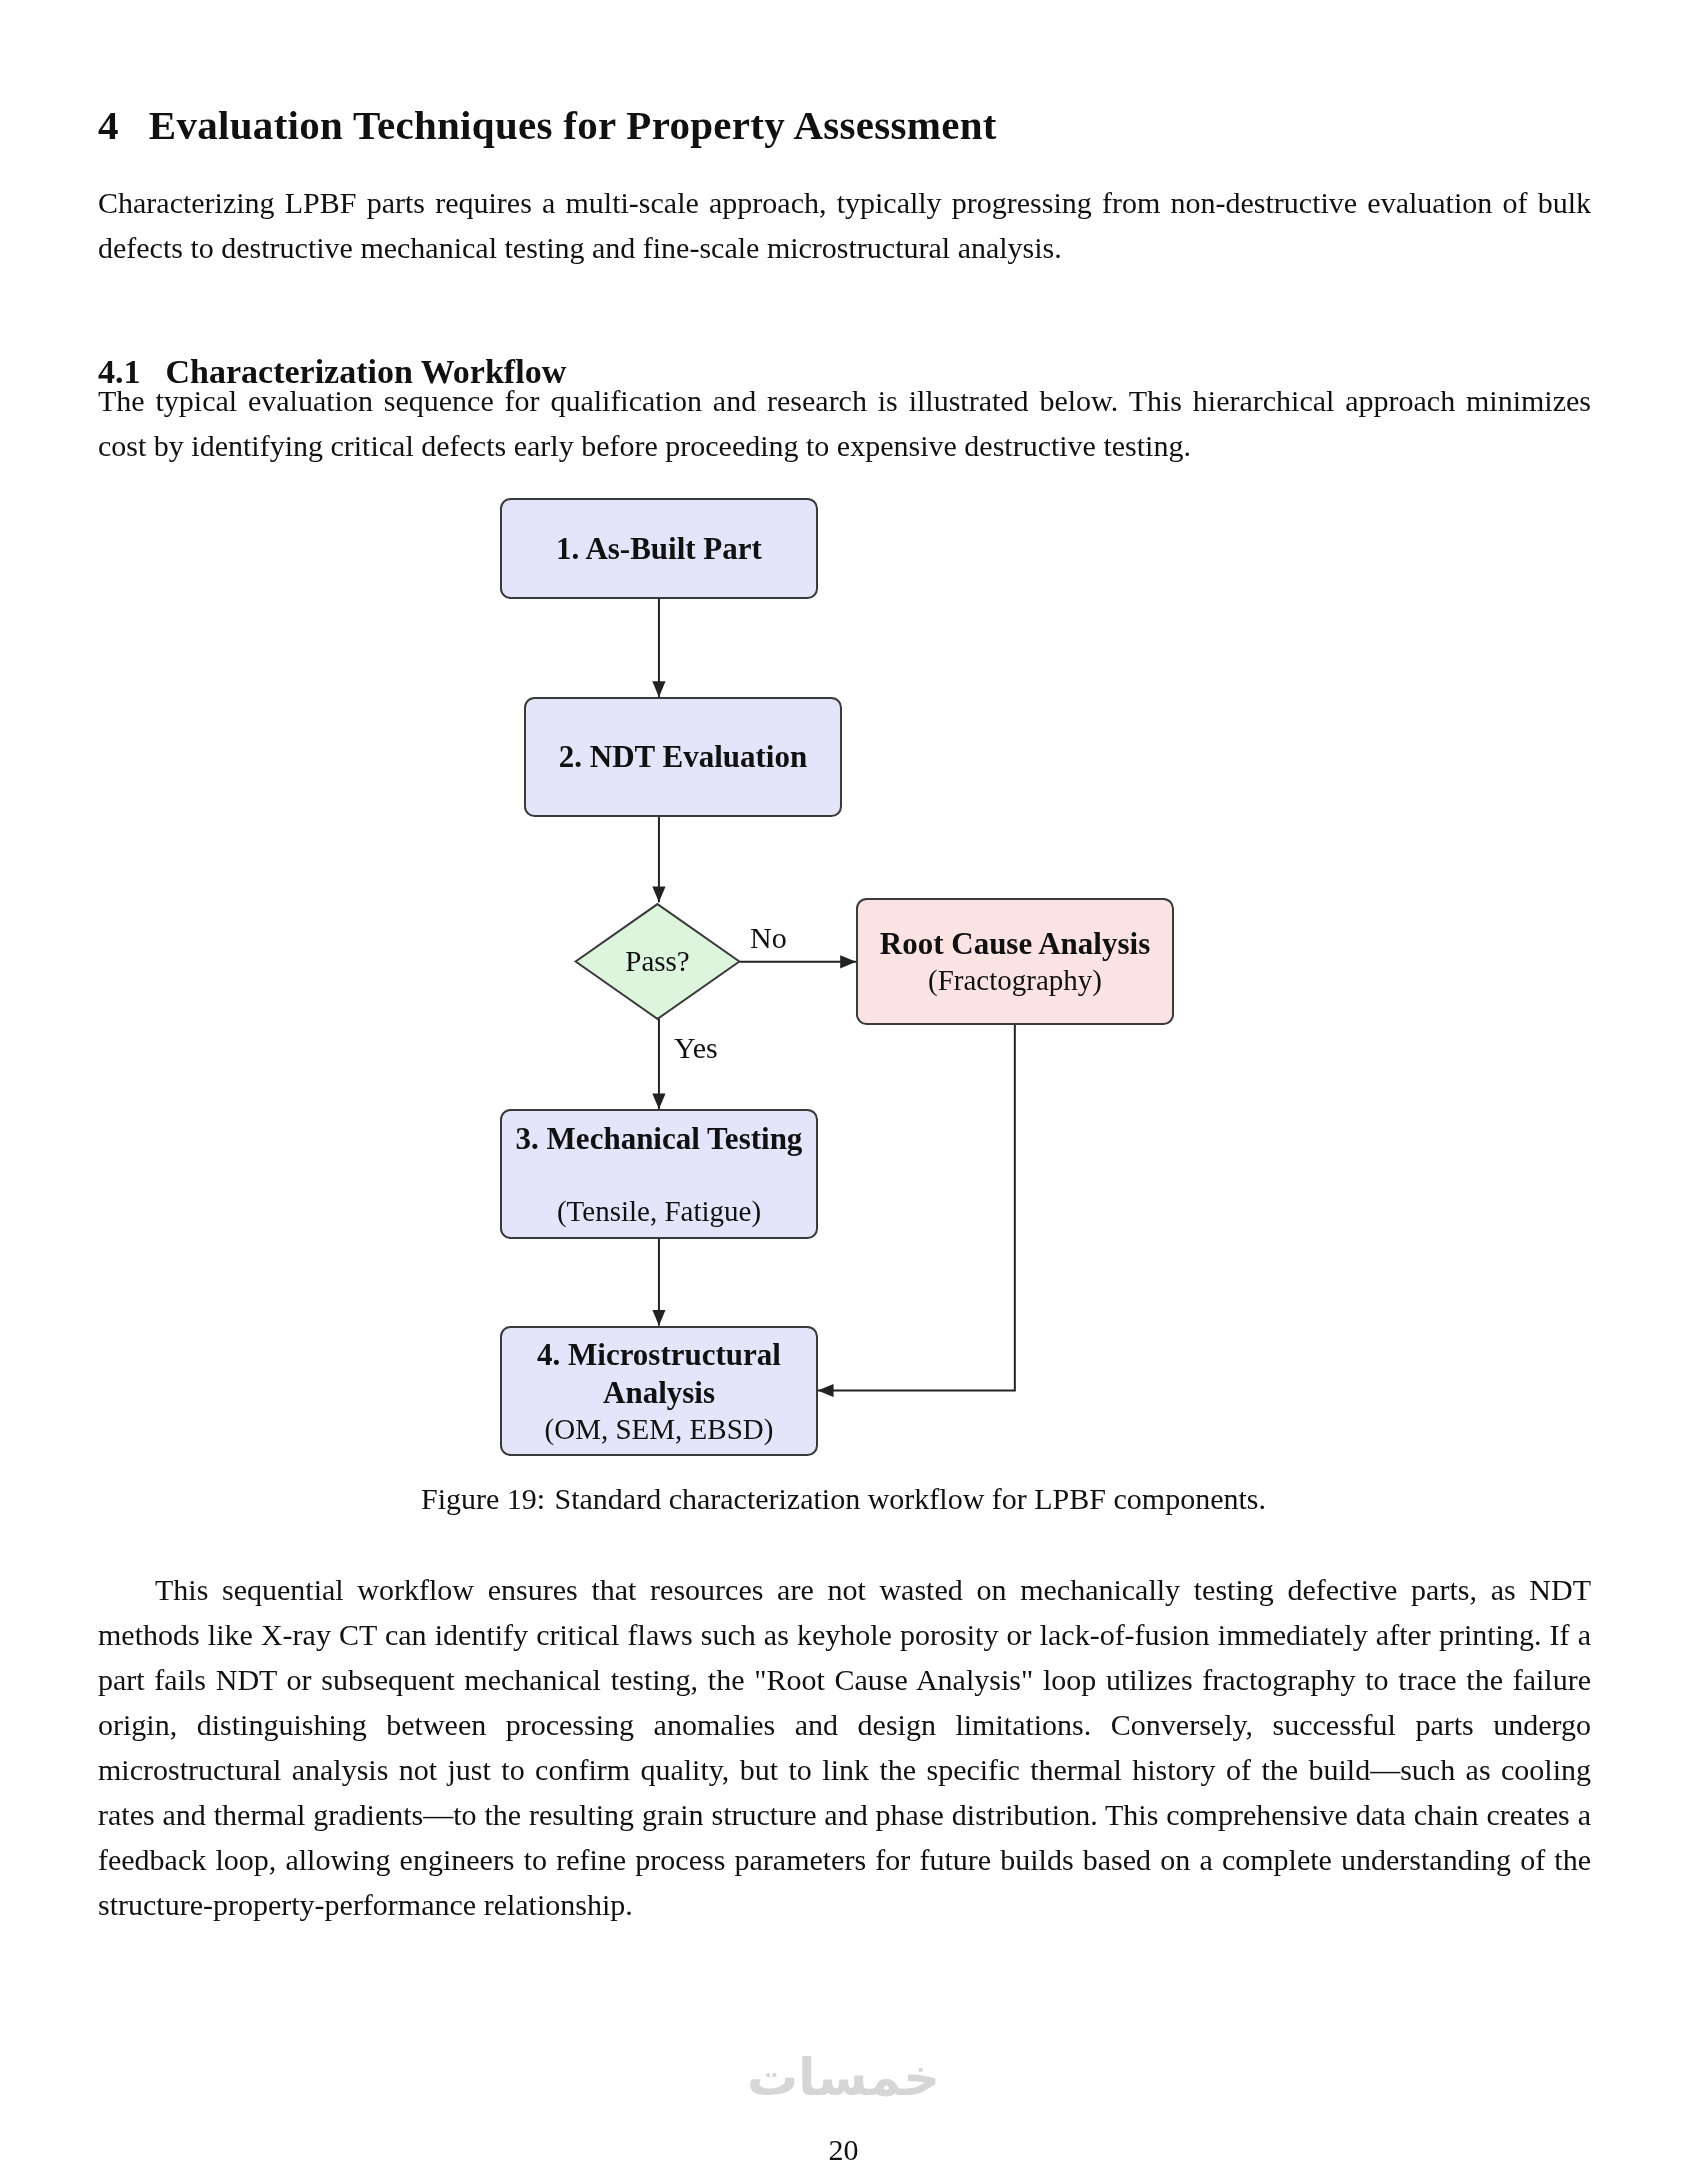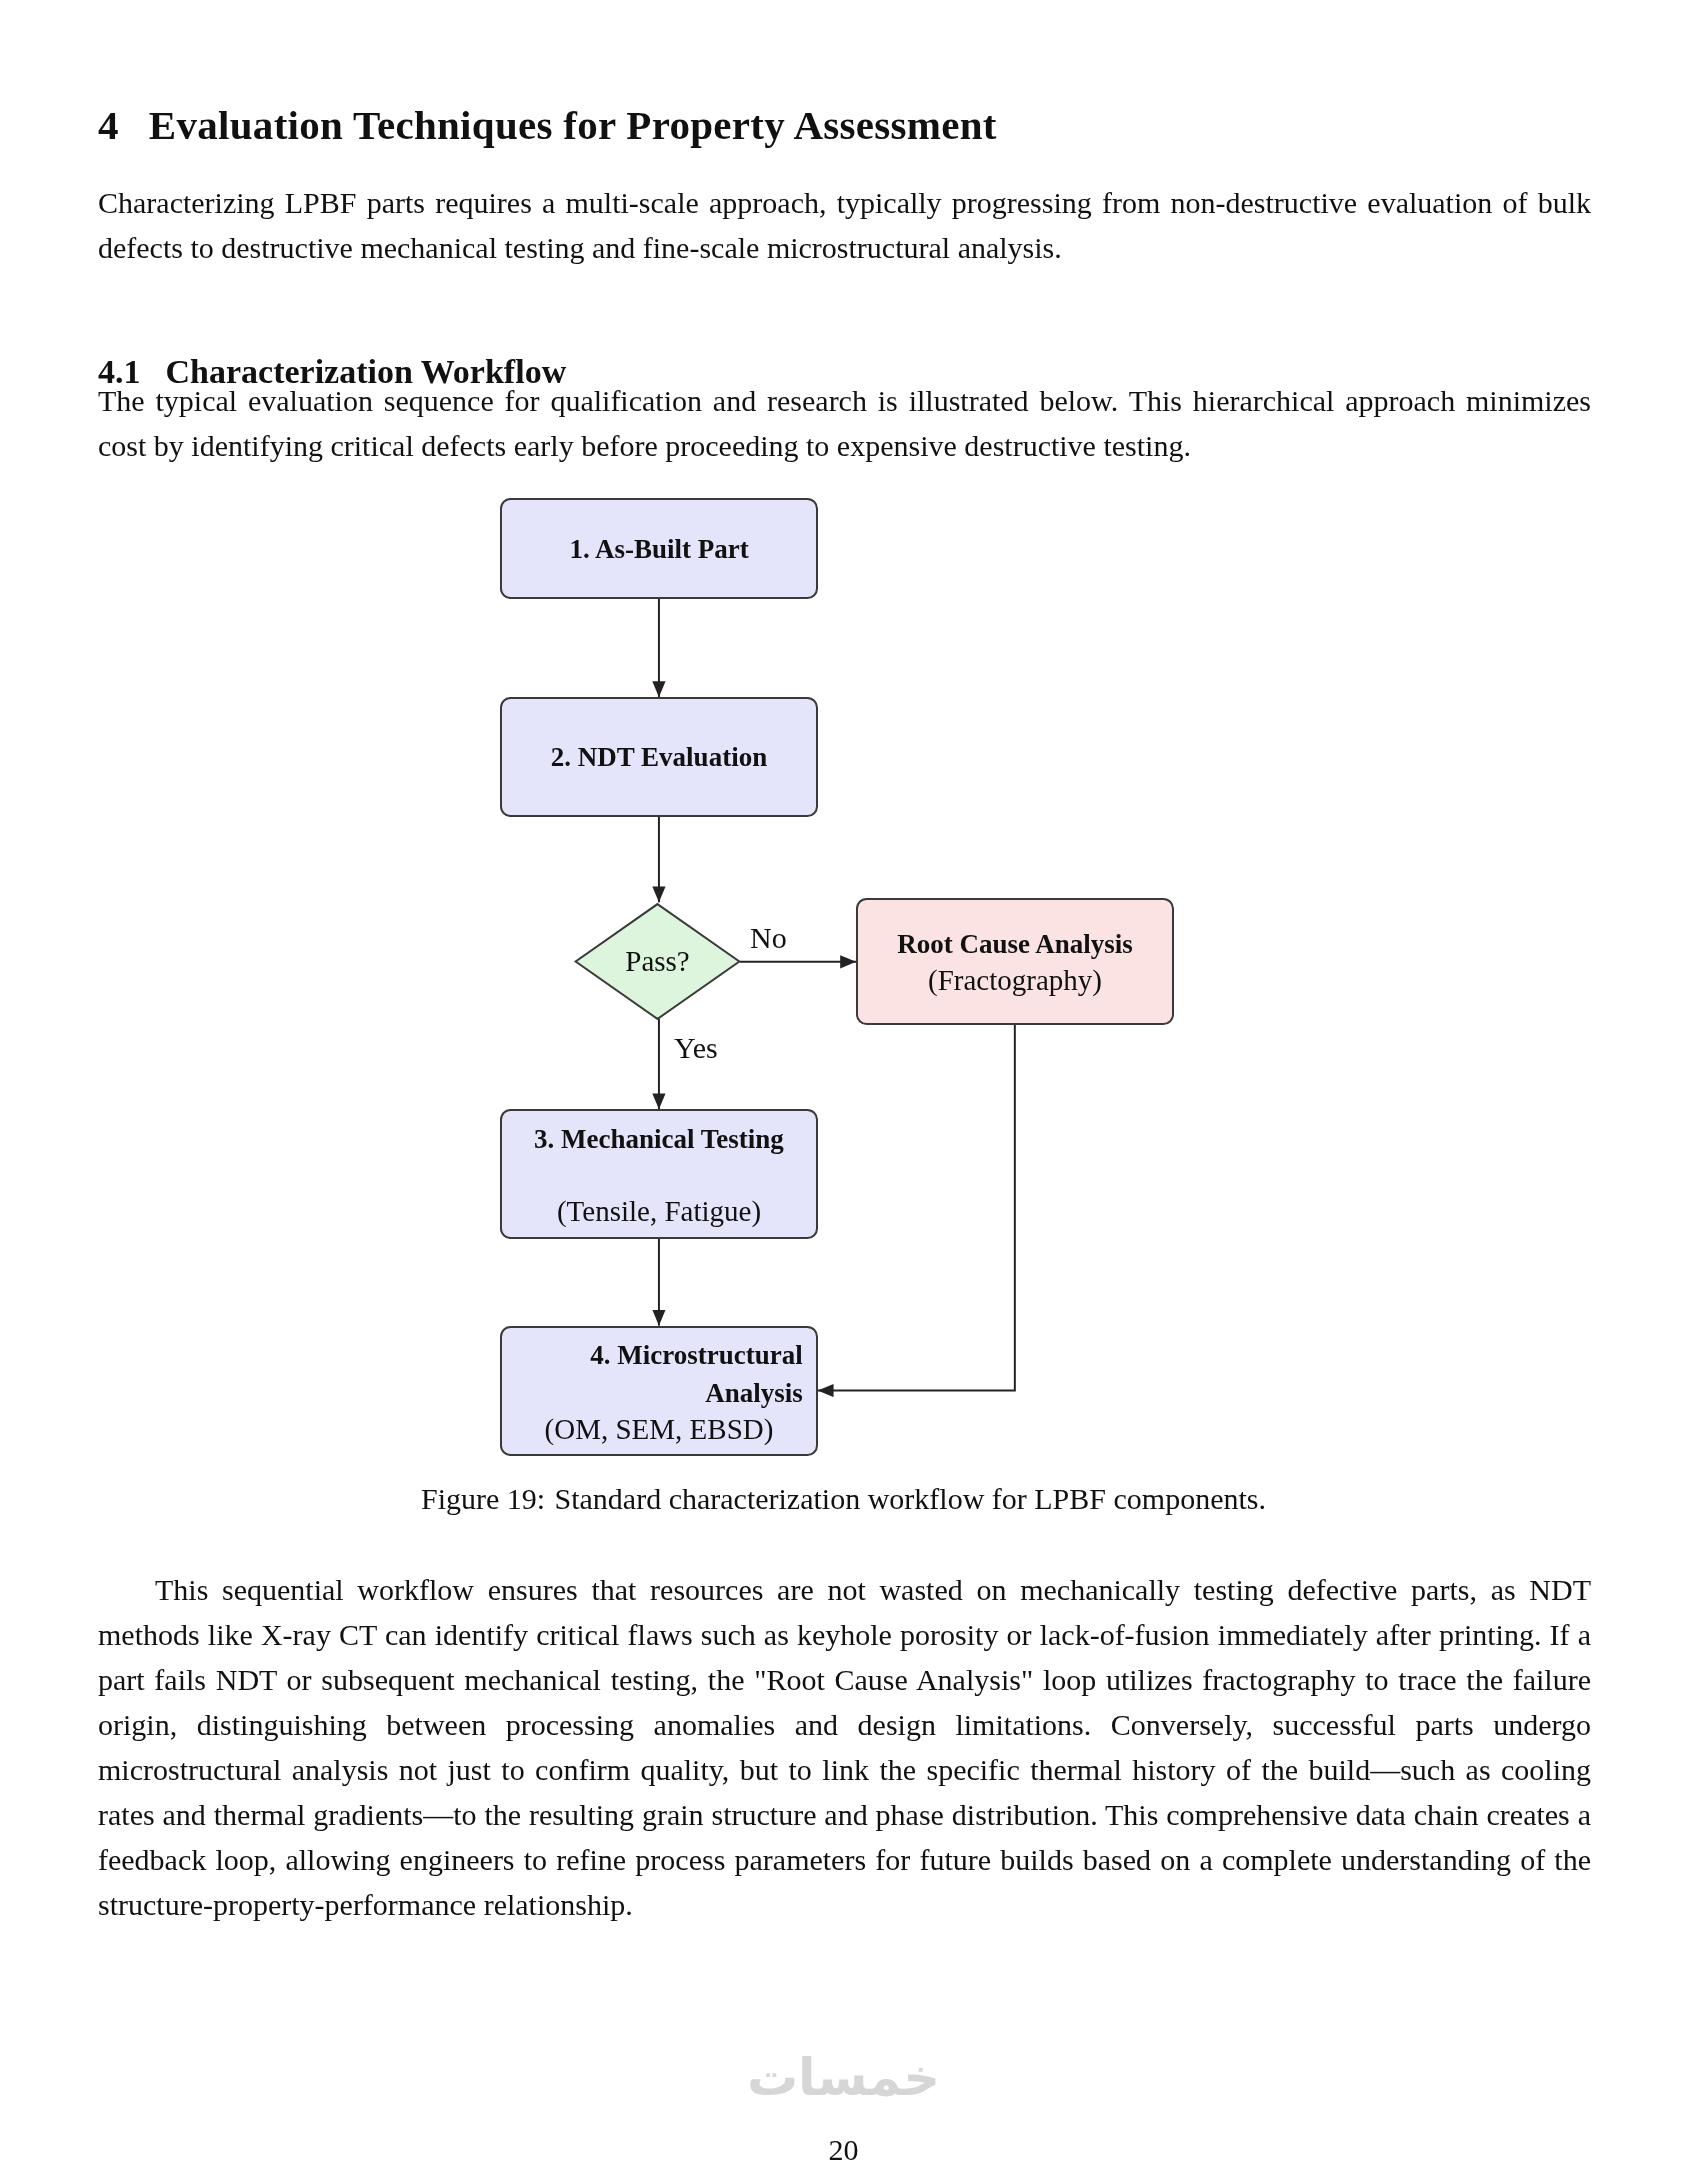--- a/index.html
+++ b/index.html
@@ -59,25 +59,25 @@
     border-radius: 10.6px;
     display: flex;
     flex-direction: column;
     align-items: center;
     justify-content: center;
     text-align: center;
     padding: 5.3px 13.2px;
   }
   .node.process { background: #E4E4FB; }
   .node.alert   { background: #FCE3E3; }
-  .node-title { font-weight: bold; font-size: 27px; line-height: 38px; text-align: right; }
+  .node-title { font-weight: bold; font-size: 31px; line-height: 38px; }
   .node-sub   { font-size: 29px; line-height: 35px; }
 
   #node-as-built  { left: 500px;  top: 498px;  width: 318px; height: 101px; }
-  #node-ndt       { left: 500px;  top: 697px; width: 318px; height: 120px; }
+  #node-ndt       { left: 524px;  top: 697px; width: 318px; height: 120px; }
   #node-root      { left: 856px; top: 898px; width: 318px; height: 127px; }
   #node-mech      { left: 500px;  top: 1109px; width: 318px; height: 130px; gap: 36px; }
   #node-micro     { left: 500px;  top: 1326px; width: 318px; height: 130px; }
 
   .decision-wrap {
     position: absolute;
     left: 573px; top: 902px;
     width: 169px; height: 119px;
   }
   .decision-wrap svg { position: absolute; left: 0; top: 0; }

